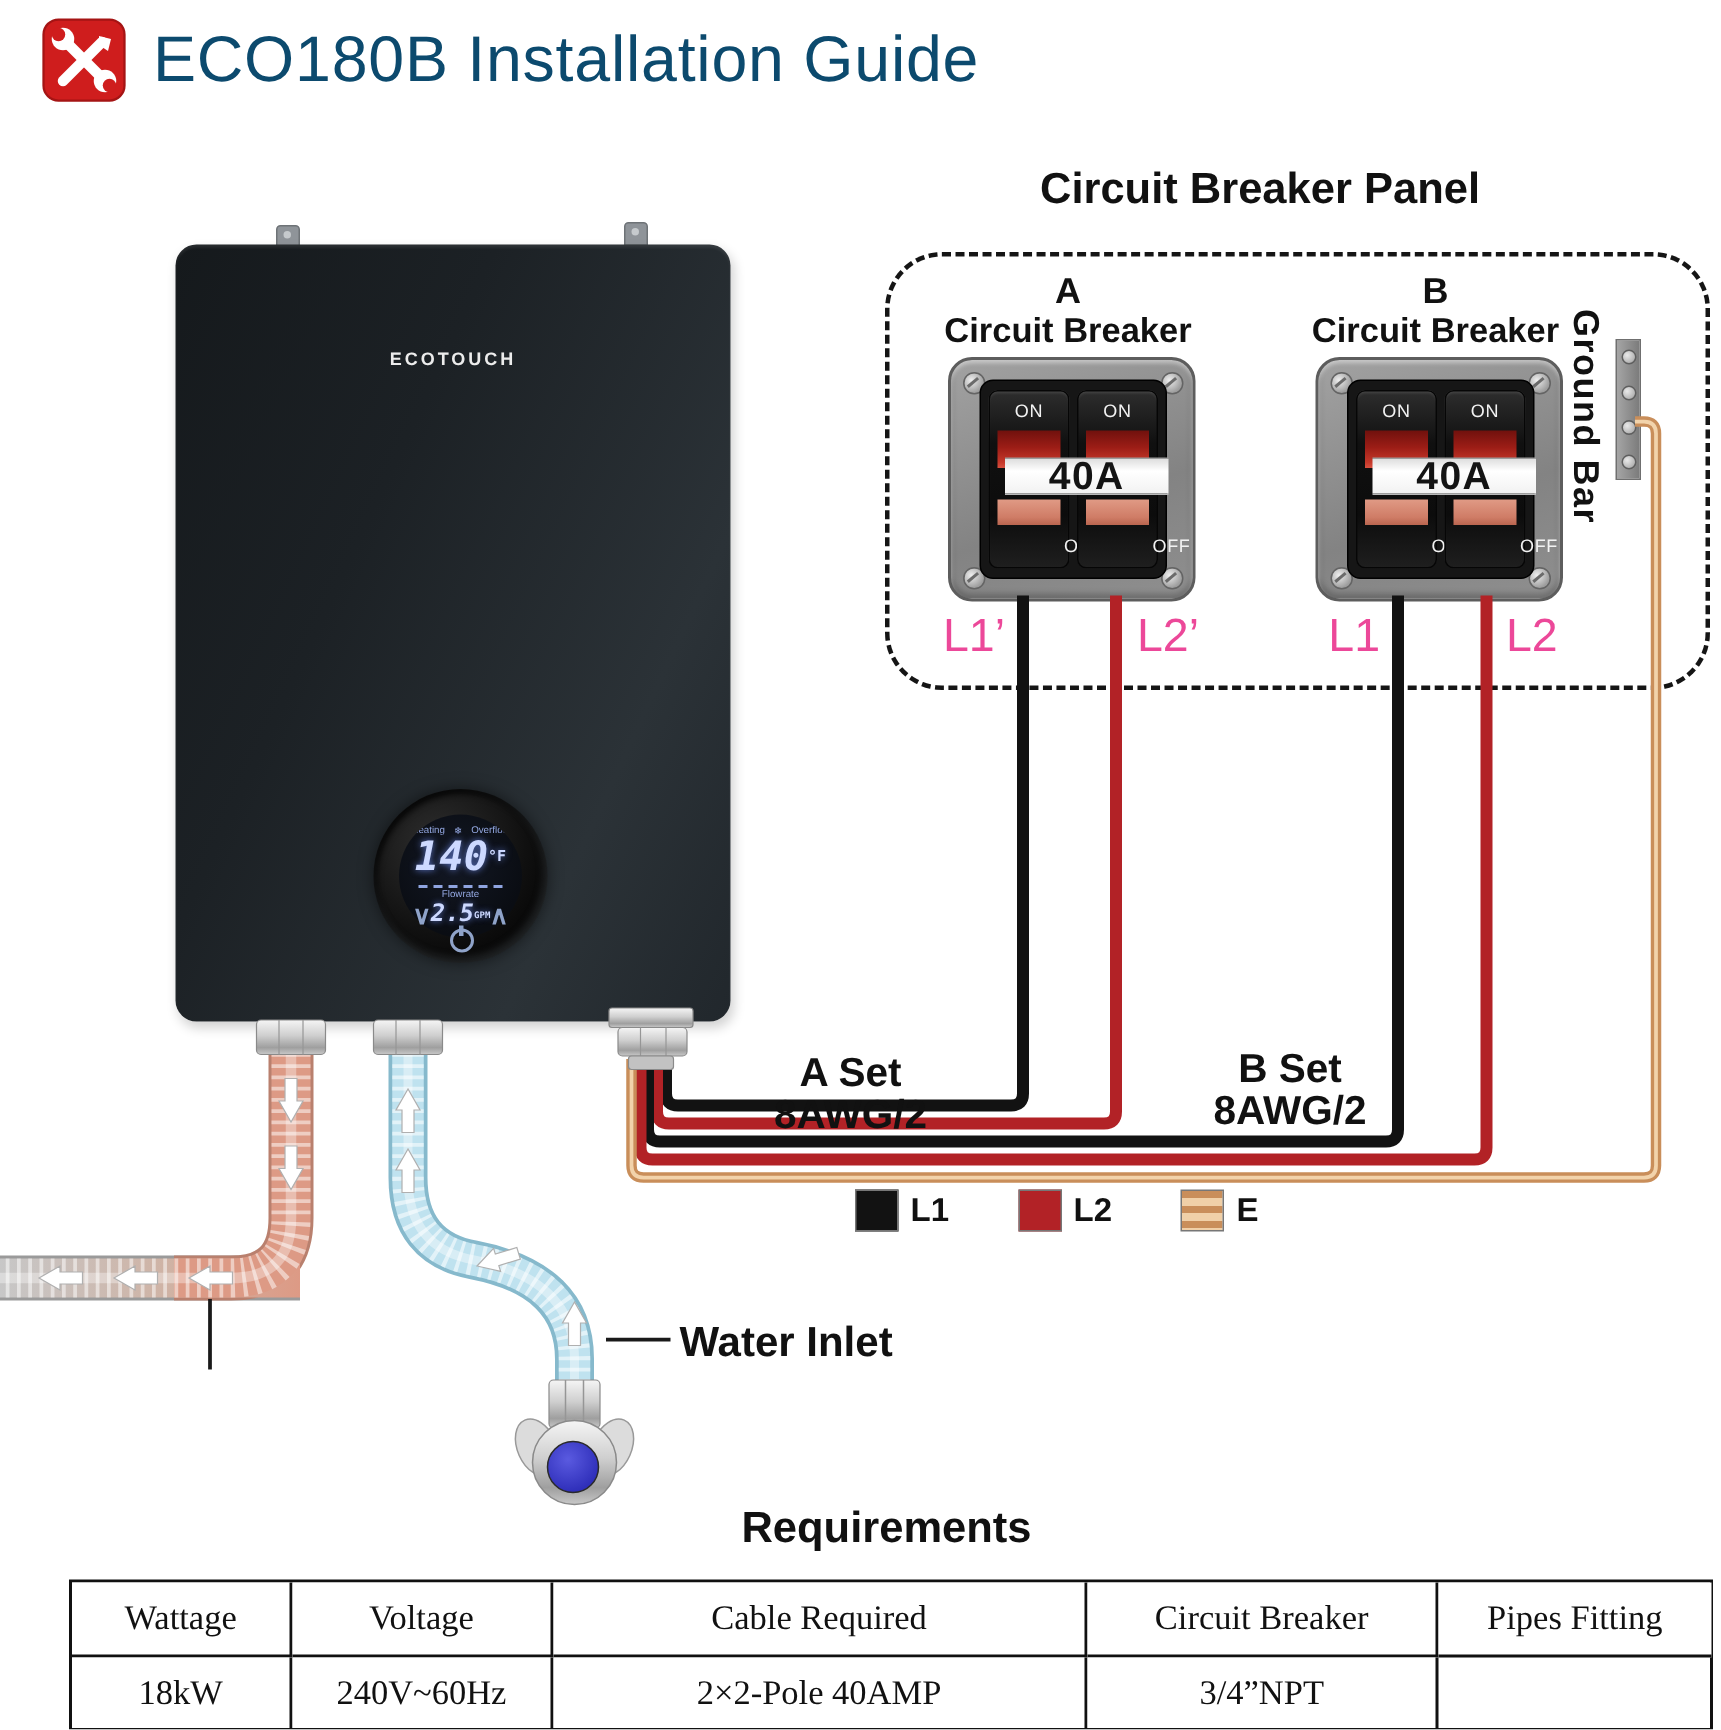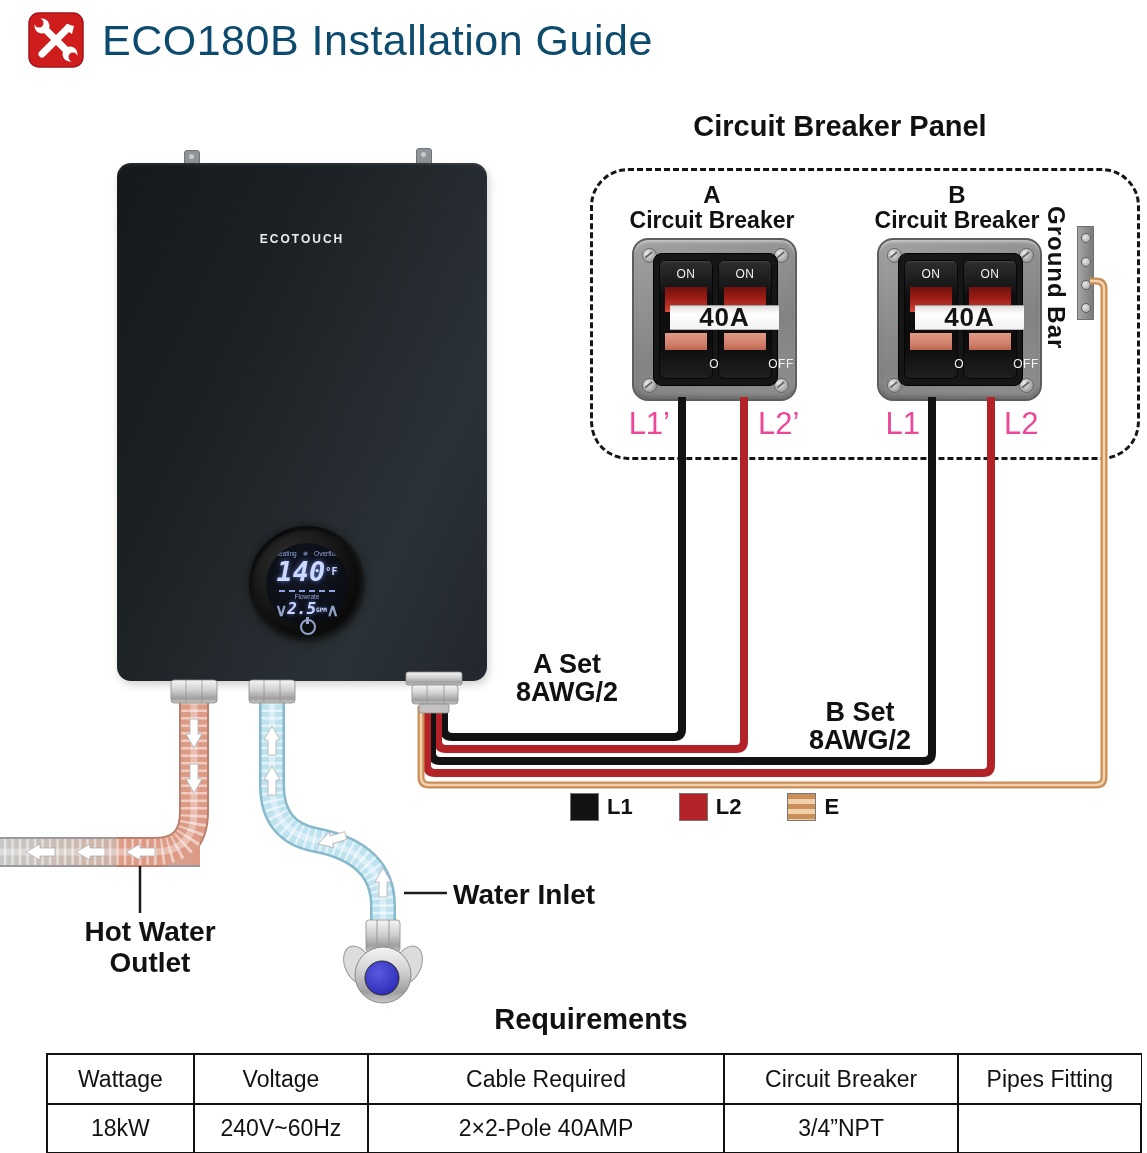--- a/index.html
+++ b/index.html
@@ -85,21 +85,21 @@
   .knob-btn{position:absolute;color:#8fa3c9;font-size:17px;font-weight:bold;}
   .pwr{position:absolute;left:51px;top:93px;width:12px;height:12px;border:2px solid #8fa3c9;border-radius:50%;}
   .pwr::before{content:"";position:absolute;left:4px;top:-4px;width:2.5px;height:7px;background:#8fa3c9;}
 
   
   .plumb-label{font-size:28px;font-weight:bold;line-height:1.12;}
 
   
   .req-title{left:441px;top:1003px;width:300px;font-size:29px;font-weight:bold;}
   .req-table{left:46px;top:1053px;width:1092px;border:2.5px solid #111;display:grid;
-    grid-template-columns:13.45% 15.95% 32.6% 21.45% 16.6%;}
+    grid-template-columns:13.45% 15.95% 32.6% 21.45% 16.6%;font-family:Liberation Serif, serif;}
   .req-cell{border-right:2px solid #111;display:flex;align-items:center;justify-content:center;
     font-size:23px;height:47px;background:#fff;}
   .req-cell:nth-child(5n){border-right:none;}
   .req-cell.hdr{border-bottom:2.5px solid #111;height:48px;}
 </style>
 </head>
 <body>
 
 <div id="stage">
 
@@ -282,21 +282,21 @@
 
     <line x1="140" y1="866" x2="140" y2="913" stroke="#1a1a1a" stroke-width="2.5"></line>
     <line x1="404" y1="893" x2="447" y2="893" stroke="#1a1a1a" stroke-width="2.5"></line>
   </svg>
 
   <div class="abs wire-label" style="left:600px;top:406px;width:70px;text-align:right;">L1’</div>
   <div class="abs wire-label" style="left:758px;top:406px;">L2’</div>
   <div class="abs wire-label" style="left:870px;top:406px;width:50px;text-align:right;">L1</div>
   <div class="abs wire-label" style="left:1004px;top:406px;">L2</div>
 
-  <div class="abs set-label ctr" style="left:487px;top:651px;">
+  <div class="abs set-label ctr" style="left:487px;top:702px;">
     <div>A Set</div>
       <div>8AWG/2</div>
   </div>
   <div class="abs set-label ctr" style="left:780px;top:699px;">
     <div>B Set</div>
       <div>8AWG/2</div>
   </div>
 
   <div class="abs legend">
     <div class="item">
@@ -306,24 +306,20 @@
     <div class="item">
       <span class="sw" style="background: rgb(178, 34, 38);"></span>
       <span class="lt">L2</span>
     </div>
     <div class="item">
       <span class="sw sw-copper"></span>
       <span class="lt">E</span>
     </div>
   </div>
 
-  <div class="abs plumb-label ctr" style="left:60px;top:916px;width:180px;">
-    <div>Hot Water</div>
-      <div>Outlet</div>
-  </div>
   <div class="abs plumb-label" style="left:453px;top:879px;">Water Inlet</div>
 
   <div class="abs req-title ctr">Requirements</div>
   <div class="abs req-table">
       <div class="req-cell hdr">Wattage</div>
       <div class="req-cell hdr">Voltage</div>
       <div class="req-cell hdr">Cable Required</div>
       <div class="req-cell hdr">Circuit Breaker</div>
       <div class="req-cell hdr">Pipes Fitting</div>
       <div class="req-cell">18kW</div>

